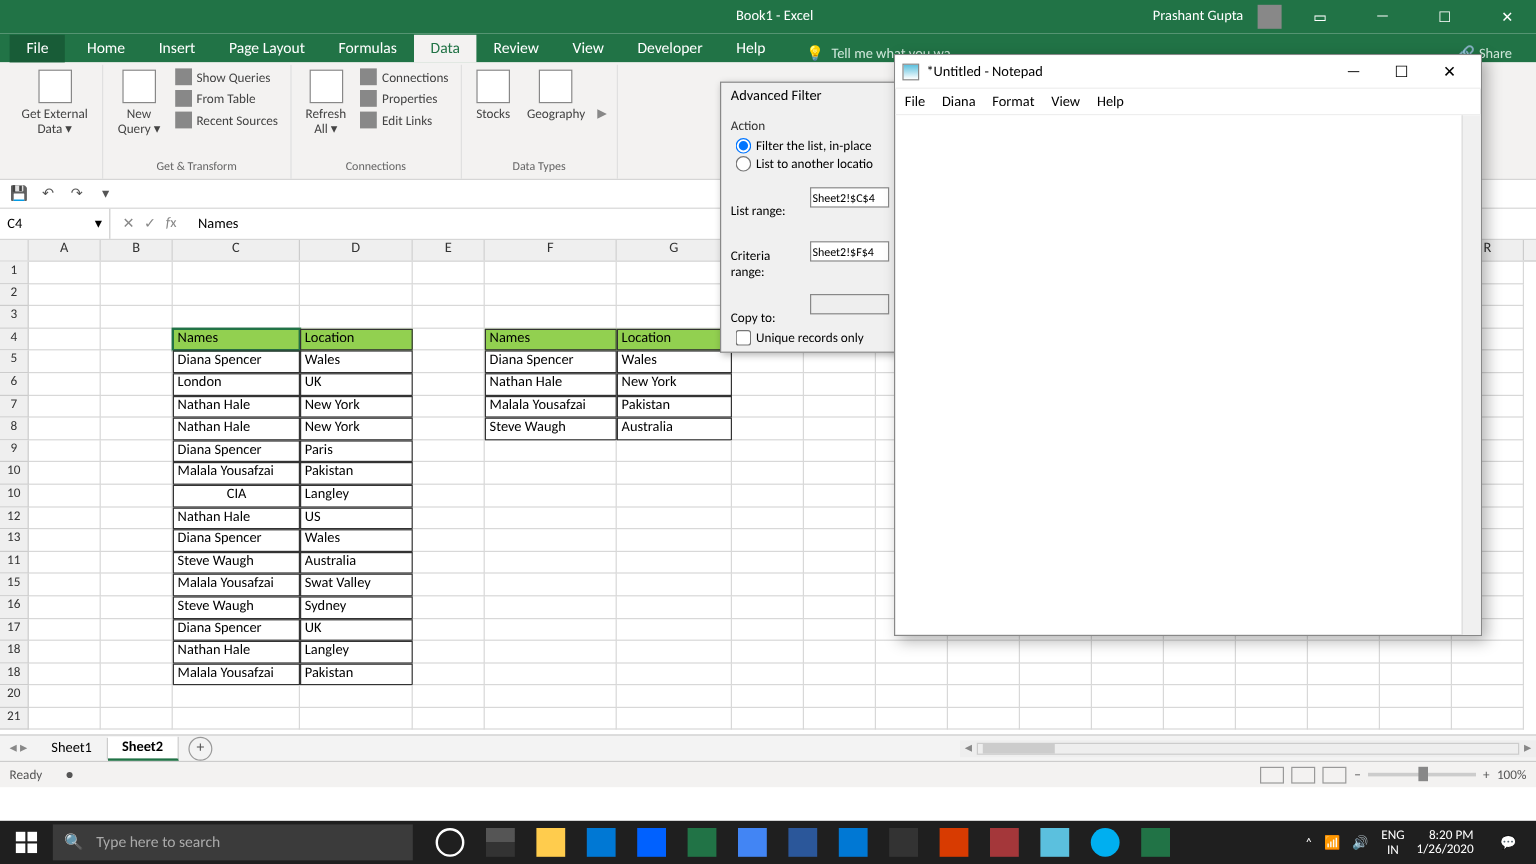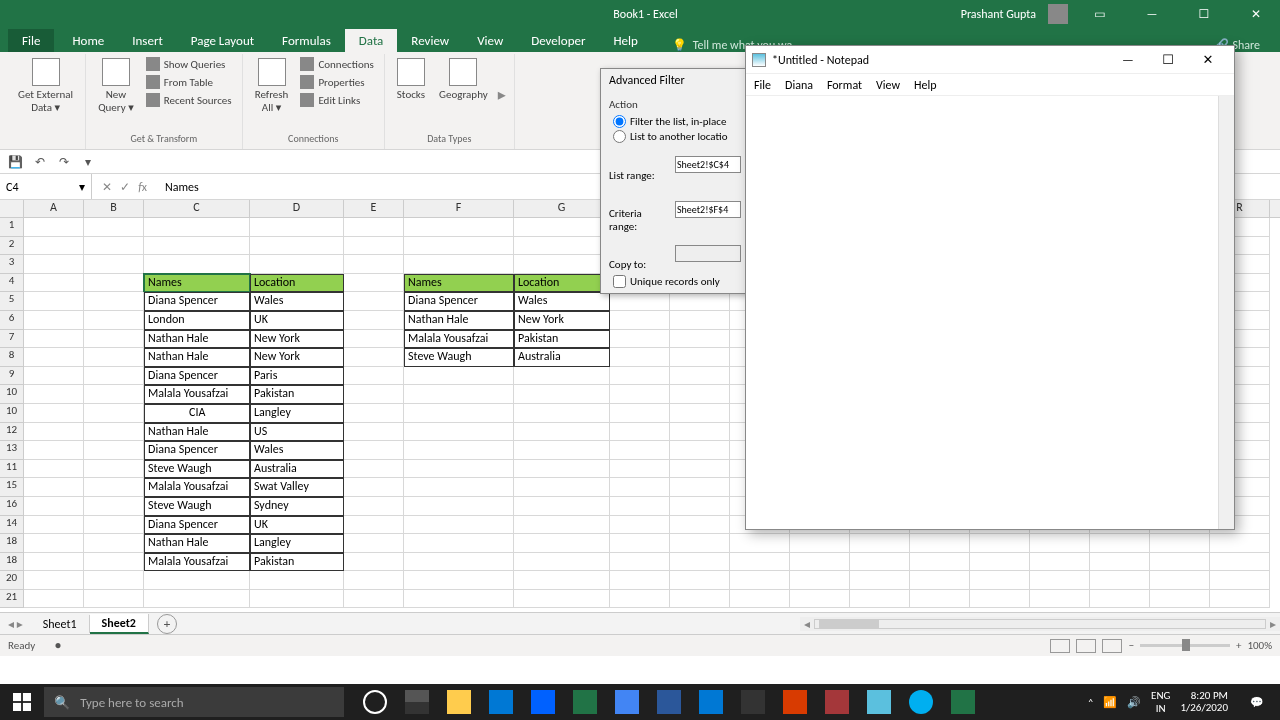--- a/index.html
+++ b/index.html
@@ -589,21 +589,21 @@
         <div class="cell" style="width: 60px;"></div>
         <div class="cell" style="width: 60px;"></div>
         <div class="cell" style="width: 60px;"></div>
         <div class="cell" style="width: 60px;"></div>
         <div class="cell" style="width: 60px;"></div>
         <div class="cell" style="width: 60px;"></div>
         <div class="cell" style="width: 60px;"></div>
         <div class="cell" style="width: 60px;"></div>
       </div>
       <div class="row">
-        <div class="row-h">14</div>
+        <div class="row-h">17</div>
         <div class="cell" style="width: 60px;"></div>
         <div class="cell" style="width: 60px;"></div>
         <div class="cell data-cell" style="width: 106px;">Diana Spencer</div>
         <div class="cell data-cell" style="width: 94px;">UK</div>
         <div class="cell" style="width: 60px;"></div>
         <div class="cell" style="width: 110px;"></div>
         <div class="cell" style="width: 96px;"></div>
         <div class="cell" style="width: 60px;"></div>
         <div class="cell" style="width: 60px;"></div>
         <div class="cell" style="width: 60px;"></div>

